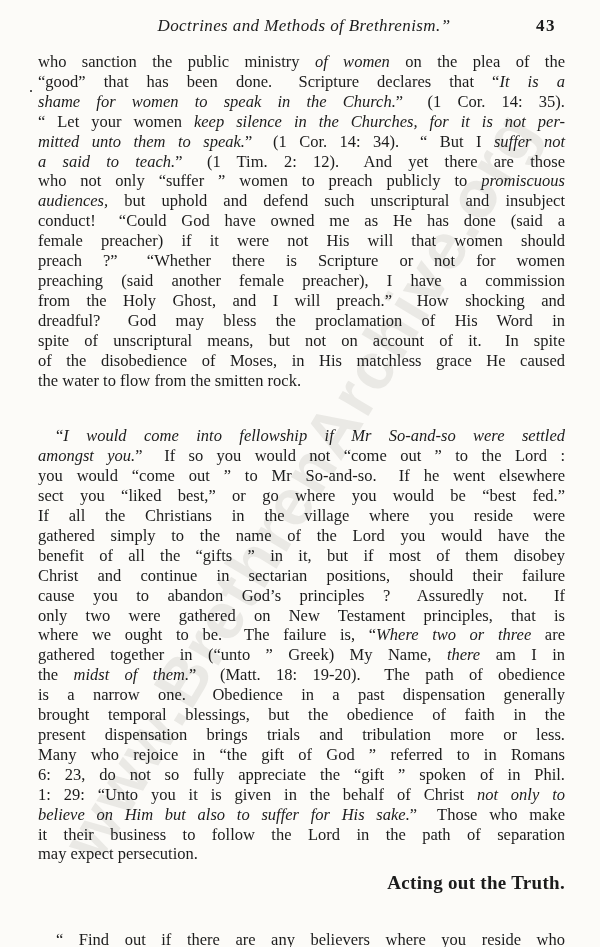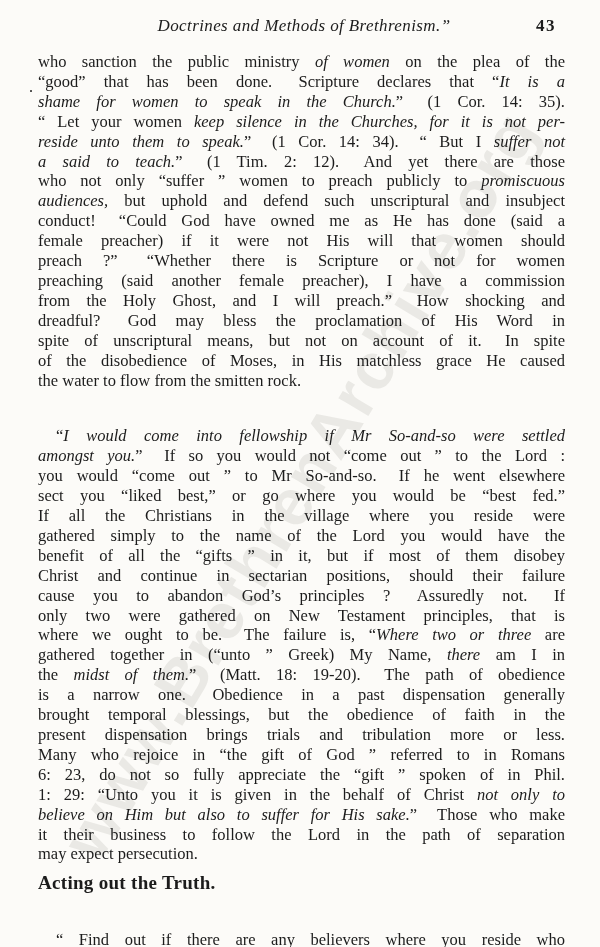--- a/index.html
+++ b/index.html
@@ -26,41 +26,41 @@
     letter-spacing:1.5px;
   }
   .artifact-dot { position:absolute; left:29px; top:78px; font-size:16px; z-index:1; }
   .body-text { position:absolute; top:52px; left:38px; width:527px; z-index:1; font-size:16.5px; }
   .paragraph { margin:0; }
   .line { line-height:19.9px; min-height:19.9px; }
   .just { text-align:justify; text-align-last:justify; text-justify:inter-word; }
   .ind { text-indent:18px;margin-top:36px; }
   .it { font-style:italic; }
   .section-heading {
-    text-align:left; font-weight:bold; font-size:19px;
+    text-align:right; font-weight:bold; font-size:19px;
     margin:8px 0 5px 0; letter-spacing:0.3px;
   }
 </style>
 </head>
 <body>
 
 <div class="page">
   <div class="watermark">www.BrethrenArchive.org</div>
   <div class="header">
     <span class="running-title">Doctrines and Methods of Brethrenism.”</span>
     <span class="page-number">43</span>
   </div>
   <div class="artifact-dot">.</div>
   <div class="body-text" id="body-text">
       <div class="paragraph">
         <div class="line just"><span>who sanction the public ministry </span><span class="it">of women</span><span> on the plea of the</span></div>
         <div class="line just"><span>“good” that has been done.  Scripture declares that “</span><span class="it">It is a</span></div>
         <div class="line just"><span class="it">shame for women to speak in the Church.</span><span>”  (1 Cor. 14: 35).</span></div>
         <div class="line just"><span>“ Let your women </span><span class="it">keep silence in the Churches, for it is not per-</span></div>
-        <div class="line just"><span class="it">reside unto them to speak.</span><span>”  (1 Cor. 14: 34).  “ But I </span><span class="it">suffer not</span></div>
+        <div class="line just"><span class="it">mitted unto them to speak.</span><span>”  (1 Cor. 14: 34).  “ But I </span><span class="it">suffer not</span></div>
         <div class="line just"><span class="it">a said to teach.</span><span>”  (1 Tim. 2: 12).  And yet there are those</span></div>
         <div class="line just"><span>who not only “suffer ” women to preach publicly to </span><span class="it">promiscuous</span></div>
         <div class="line just"><span class="it">audiences,</span><span> but uphold and defend such unscriptural and insubject</span></div>
         <div class="line just"><span>conduct!  “Could God have owned me as He has done (said a</span></div>
         <div class="line just"><span>female preacher) if it were not His will that women should</span></div>
         <div class="line just"><span>preach ?”  “Whether there is Scripture or not for women</span></div>
         <div class="line just"><span>preaching (said another female preacher), I have a commission</span></div>
         <div class="line just"><span>from the Holy Ghost, and I will preach.”  How shocking and</span></div>
         <div class="line just"><span>dreadful?  God may bless the proclamation of His Word in</span></div>
         <div class="line just"><span>spite of unscriptural means, but not on account of it.  In spite</span></div>

